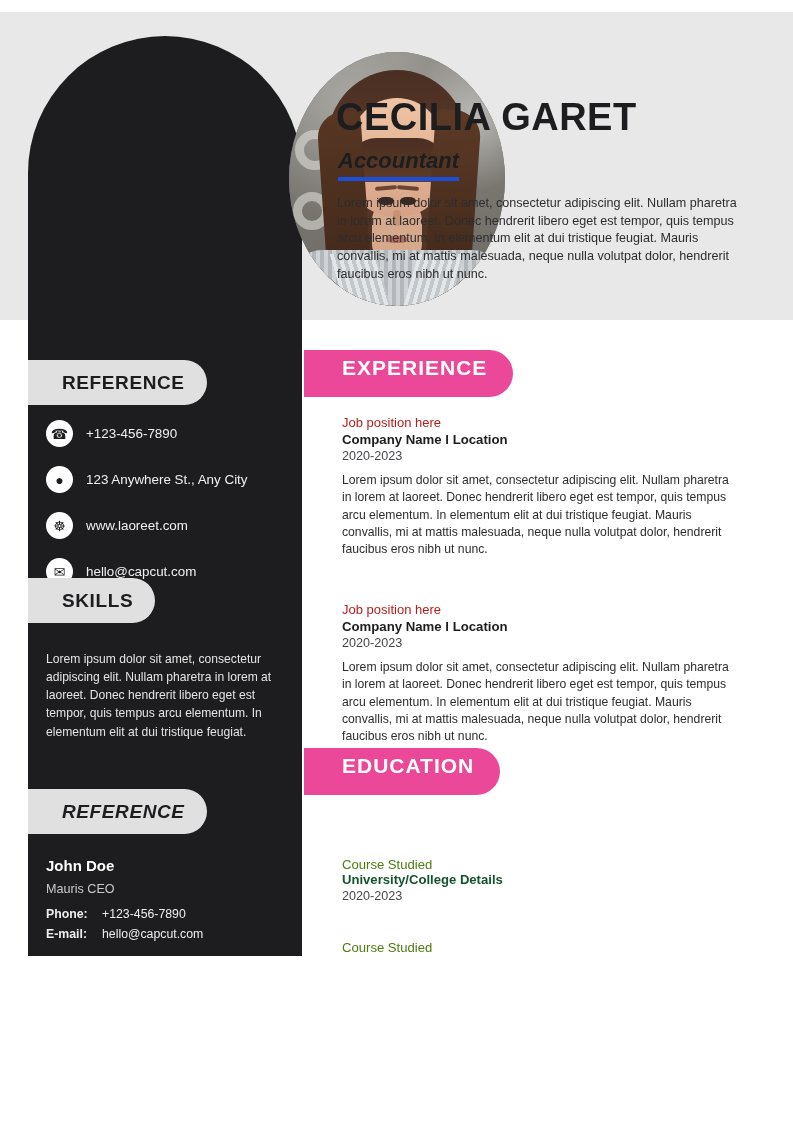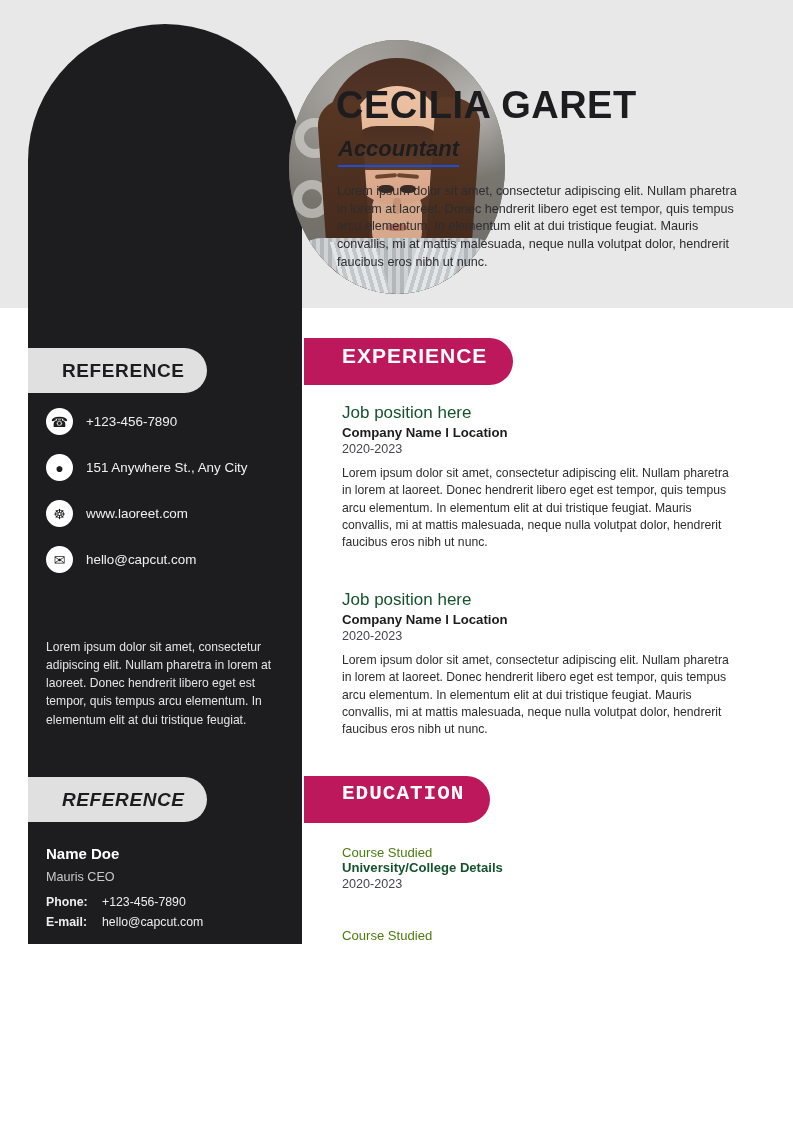--- a/index.html
+++ b/index.html
@@ -6,20 +6,21 @@
   html, body {
     width: 793px; height: 1122px;
     font-family: "Liberation Sans", sans-serif;
     background: #ffffff;
   }
   .page {
     position: relative;
     width: 793px; height: 944px;
     background: #ffffff;
     overflow: hidden;
+    margin-top: 12px;
   }
   
   .top-band {
     position: absolute;
     left: 0; top: 0;
     width: 793px; height: 308px;
     background: #e8e8e8;
   }
   
   .bottom-blob {
@@ -123,35 +124,35 @@
   .collar-r { right: 46px; transform: skewX(-16deg); }
 
   
   .name {
     position: absolute; left: 336px; top: 86px;
     font-size: 38px; font-weight: bold; color: #1d1d1f;
     letter-spacing: 0.5px; line-height: 1;
   }
   .role-wrap {
     position: absolute; left: 338px; top: 136px;
-    border-bottom: 2px solid #1d4ed8;
+    border-bottom: 4px solid #1d4ed8;
     padding-bottom: 3px;
   }
   .role {
     font-size: 22px; font-style: italic; font-weight: 600; color: #1d1d1f;
   }
   .summary {
     position: absolute; left: 337px; top: 183px; width: 400px;
     font-size: 12.6px; line-height: 1.40; color: #2d2d2f;
   }
 
   
   .pill-dark {
     position: absolute;
-    background: #be185d;
+    background: #ec4899;
     color: #ffffff;
     height: 47px;
     border-radius: 0 24px 24px 0;
     display: flex; align-items: center;
     padding: 0 26px 12px 38px;
     font-size: 21px; font-weight: bold; letter-spacing: 1px;
   }
   .pill-light {
     position: absolute;
     background: #e0e0e0;
@@ -185,21 +186,21 @@
   .ref-title {
     position: absolute; left: 46px; top: 870px;
     color: #c9c9c9; font-size: 12.6px;
   }
   .ref-rows { position: absolute; left: 46px; top: 895px; width: 230px; color: #ededed; font-size: 12.3px; }
   .ref-row { display: flex; margin-bottom: 6px; }
   .ref-lbl { width: 56px; font-weight: bold; }
 
   
   .entry { position: absolute; width: 400px; left: 342px; }
-  .e-pos { font-size: 17px; color: #14532d; margin-bottom: 2px; }
+  .e-pos { font-size: 13px; color: #b91c1c; margin-bottom: 2px; }
   .e-comp { font-size: 13.2px; font-weight: bold; color: #1d1d1f; margin-bottom: 2px; }
   .e-date { font-size: 12.6px; color: #45464a; margin-bottom: 9px; }
   .e-desc { font-size: 12.2px; line-height: 1.42; color: #2d2d2f; width: 392px; }
 
   .edu { position: absolute; width: 400px; left: 342px; }
   .ed-course { font-size: 13.1px; font-weight: normal; color: #4d7c0f; }
   .ed-uni { font-size: 13.1px; font-weight: bold; color: #14532d; }
   .ed-date { font-size: 12.6px; color: #45464a; margin-top: 2px; }
 </style>
 </head>
@@ -245,36 +246,37 @@
   <div class="summary">Lorem ipsum dolor sit amet, consectetur adipiscing elit. Nullam pharetra in lorem at laoreet. Donec hendrerit libero eget est tempor, quis tempus arcu elementum. In elementum elit at dui tristique feugiat. Mauris convallis, mi at mattis malesuada, neque nulla volutpat dolor, hendrerit faucibus eros nibh ut nunc.</div>
 
   <div class="pill-light" style="left:28px; top:348px;">REFERENCE</div>
   <div class="contact-list">
     <div class="c-row">
       <span class="c-ico">☎</span>
       <span class="c-txt">+123-456-7890</span>
     </div>
     <div class="c-row">
       <span class="c-ico">●</span>
-      <span class="c-txt">151 Anywhere St., Any City</span>
+      <span class="c-txt">123 Anywhere St., Any City</span>
     </div>
     <div class="c-row">
       <span class="c-ico">☸</span>
       <span class="c-txt">www.laoreet.com</span>
     </div>
     <div class="c-row">
       <span class="c-ico">✉</span>
       <span class="c-txt">hello@capcut.com</span>
     </div>
   </div>
 
+  <div class="pill-light" style="left:28px; top:566px;">SKILLS</div>
   <div class="skills-text">Lorem ipsum dolor sit amet, consectetur adipiscing elit. Nullam pharetra in lorem at laoreet. Donec hendrerit libero eget est tempor, quis tempus arcu elementum. In elementum elit at dui tristique feugiat.</div>
 
   <div class="pill-light" style="left:28px; top:777px;font-style:italic;">REFERENCE</div>
-  <div class="ref-name">Name Doe</div>
+  <div class="ref-name">John Doe</div>
   <div class="ref-title">Mauris CEO</div>
   <div class="ref-rows">
     <div class="ref-row">
       <span class="ref-lbl">Phone:</span>
       <span>+123-456-7890</span>
     </div>
     <div class="ref-row">
       <span class="ref-lbl">E-mail:</span>
       <span>hello@capcut.com</span>
     </div>
@@ -289,21 +291,21 @@
     <div class="e-desc">Lorem ipsum dolor sit amet, consectetur adipiscing elit. Nullam pharetra in lorem at laoreet. Donec hendrerit libero eget est tempor, quis tempus arcu elementum. In elementum elit at dui tristique feugiat. Mauris convallis, mi at mattis malesuada, neque nulla volutpat dolor, hendrerit faucibus eros nibh ut nunc.</div>
   </div>
 
   <div class="entry" style="top:590px;">
     <div class="e-pos">Job position here</div>
     <div class="e-comp">Company Name l Location</div>
     <div class="e-date">2020-2023</div>
     <div class="e-desc">Lorem ipsum dolor sit amet, consectetur adipiscing elit. Nullam pharetra in lorem at laoreet. Donec hendrerit libero eget est tempor, quis tempus arcu elementum. In elementum elit at dui tristique feugiat. Mauris convallis, mi at mattis malesuada, neque nulla volutpat dolor, hendrerit faucibus eros nibh ut nunc.</div>
   </div>
 
-  <div class="pill-dark" style="left:304px; top:776px;font-family:Liberation Mono, monospace;">EDUCATION</div>
+  <div class="pill-dark" style="left:304px; top:736px;">EDUCATION</div>
 
   <div class="edu" style="top:845px;">
     <div class="ed-course">Course Studied</div>
     <div class="ed-uni">University/College Details</div>
     <div class="ed-date">2020-2023</div>
   </div>
 
   <div class="edu" style="top:928px;">
     <div class="ed-course">Course Studied</div>
     <div class="ed-uni">University/College Details</div>

